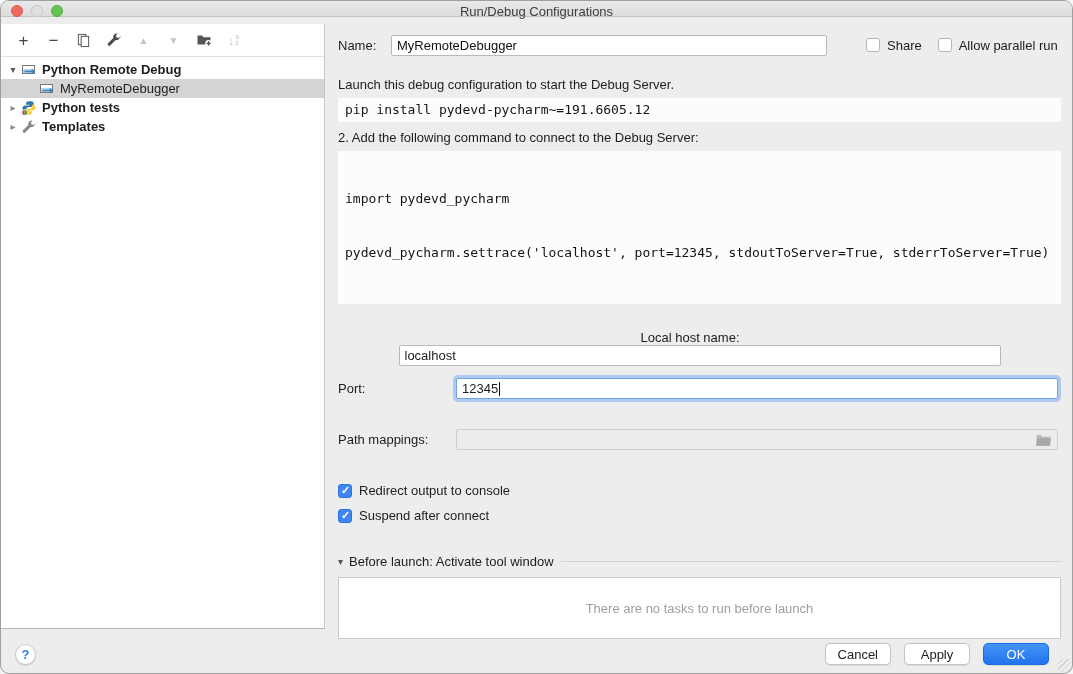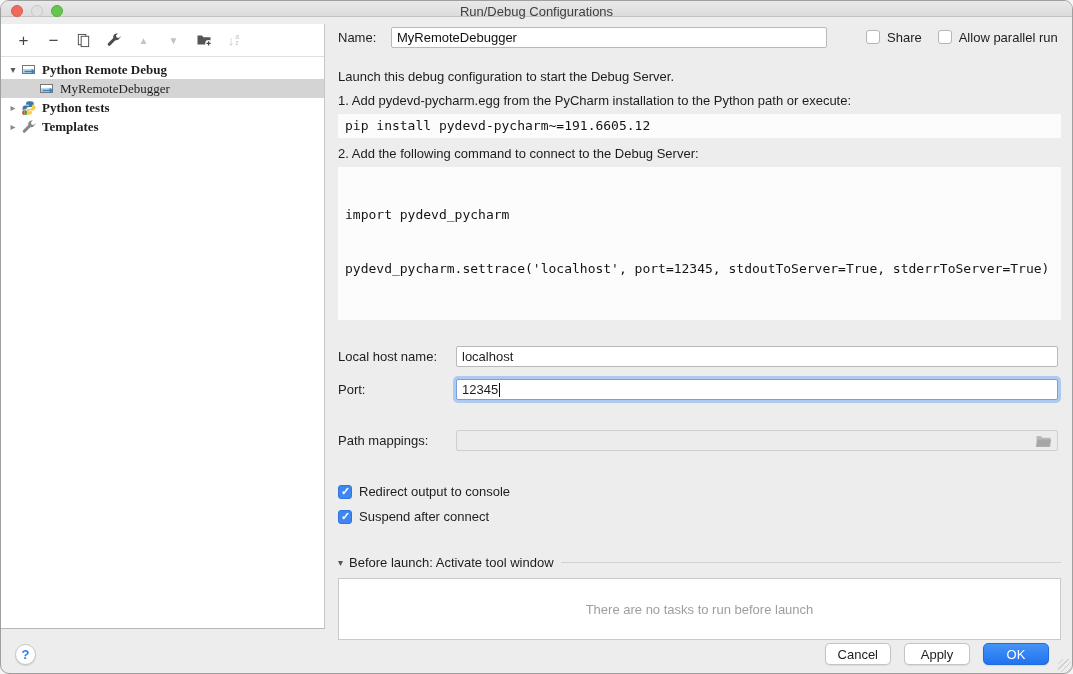--- a/index.html
+++ b/index.html
@@ -24,47 +24,47 @@
   .tbi.disabled { color:#c3c3c3; }
   .tbi.tri { font-size:10px; }
   .sort { display:flex; align-items:center; gap:1px; font-size:13px; }
   .azcol { display:flex; flex-direction:column; font-size:7px; line-height:6px; font-style:normal; }
   .azcol i { font-style:normal; }
   .tree { padding-top:3px; }
   .trow { height:19px; display:flex; align-items:center; cursor:default; }
   .trow .exp { width:12px; margin-left:6px; text-align:center; color:#595959; font-size:10px; }
   .trow .exp.dim { color:#8a8a8a; }
   .trow .ticon { width:16px; height:16px; margin:0 5px 0 2px; display:flex; }
-  .trow .tlabel { white-space:nowrap;font-family:Liberation Serif, serif; }
+  .trow .tlabel { white-space:nowrap; }
   .trow .bold { font-weight:bold; }
   .trow.selected { background:#d4d4d4; }
   .trow.child { padding-left:36px; }
   
   .main { position:absolute; left:337px; top:23px; width:723px; }
   .lbl { color:#1d1d1d; }
-  .name-row { display:flex; align-items:center; margin-top:2px; height:22px; }
+  .name-row { display:flex; align-items:center; margin-top:10px; height:22px; }
   .name-row .lbl { width:53px; }
   .txt { height:21px; border:1px solid #b9b9b9; border-radius:2px; background:#fff;
          font:13px "Liberation Sans",sans-serif; padding:0 5px; color:#111; outline:none; }
   .name-input { width:436px; }
   .cb { width:14px; height:14px; min-width:14px; border-radius:3px; border:1px solid #b6b6b6;
         background:#fff; display:inline-block; position:relative; cursor:default; }
   .cb.checked { background:#3f86f0; border-color:#2f76e4; }
   .cb.checked::after { content:"✓"; position:absolute; left:2px; top:-1px; color:#fff; font-size:11px; font-weight:bold; }
   .share-group { display:flex; align-items:center; gap:7px; margin-left:39px; }
   .share-group.second { margin-left:16px; }
   .desc { margin-top:7px; line-height:17px; }
   .desc.first { margin-top:20px; }
   .codeblock { background:#fcfcfc; margin-top:5px; padding:3px 7px;
                font-family:"DejaVu Sans Mono",monospace; font-size:13px; line-height:18px;
                white-space:pre; color:#141414; }
   .codeblock.two { padding-bottom:6px; }
   .frow { display:flex; align-items:center; }
   .frow .flbl { width:118px; }
-  .frow.host { margin-top:26px; }
+  .frow.host { margin-top:26px;flex-direction:column; }
   .frow.port { margin-top:12px; }
   .frow.path { margin-top:30px; }
   .fld { display:flex; align-items:center; width:602px; height:21px; padding:0 5px;
          background:#fff; border:1px solid #b9b9b9; border-radius:2px;text-align:right; }
   .fld.focused { border-color:#6fa3e3; box-shadow:0 0 0 3px rgba(125,173,240,.55); }
   .caret { width:1px; height:14px; background:#111; margin-left:1px; }
   .fld.disabled-field { background:#ececec; border-color:#cfcfcf; position:relative; }
   .fld.disabled-field .folder-ic { position:absolute; right:5px; top:3px; }
   .cbrow { display:flex; align-items:center; gap:7px; }
   .cbrow.redirect { margin-top:33px; }
@@ -192,21 +192,20 @@
         <span class="cb"></span>
         <span>Share</span>
       </span>
       <span class="share-group second">
         <span class="cb"></span>
         <span>Allow parallel run</span>
       </span>
     </div>
 
     <div class="desc first">Launch this debug configuration to start the Debug Server.</div>
-    <div class="desc">1. Add pydevd-pycharm.egg from the PyCharm installation to the Python path or execute:</div>
     <div class="codeblock">pip install pydevd-pycharm~=191.6605.12</div>
     <div class="desc">2. Add the following command to connect to the Debug Server:</div>
     <div class="codeblock two">
       <div>import pydevd_pycharm</div>
       <div>pydevd_pycharm.settrace('localhost', port=12345, stdoutToServer=True, stderrToServer=True)</div>
     </div>
 
     <div class="frow host">
       <span class="flbl">Local host name:</span>
       <div class="fld">

